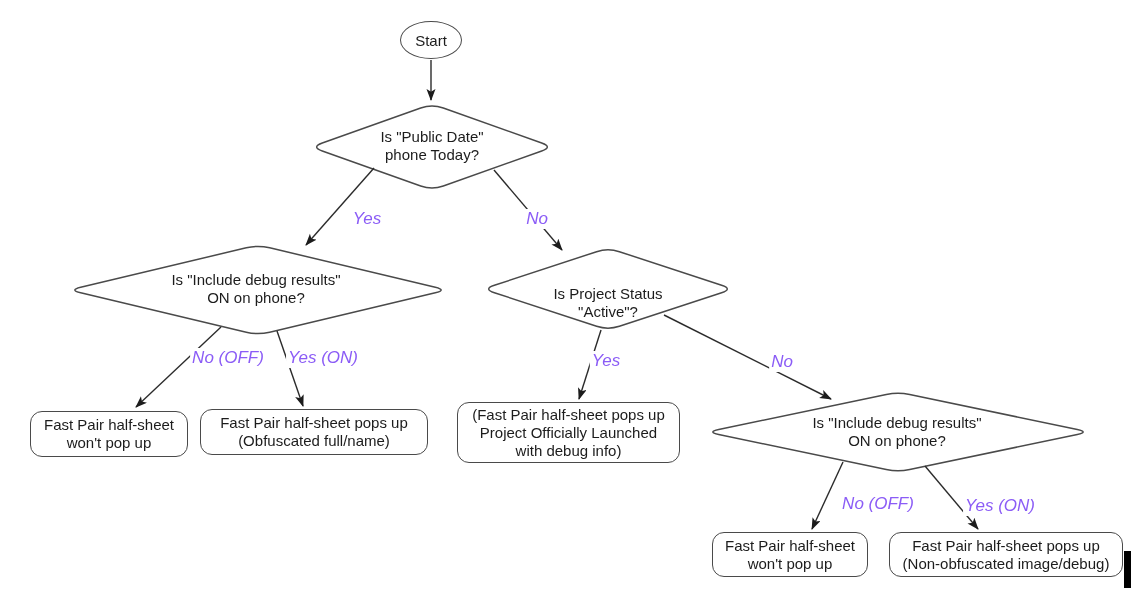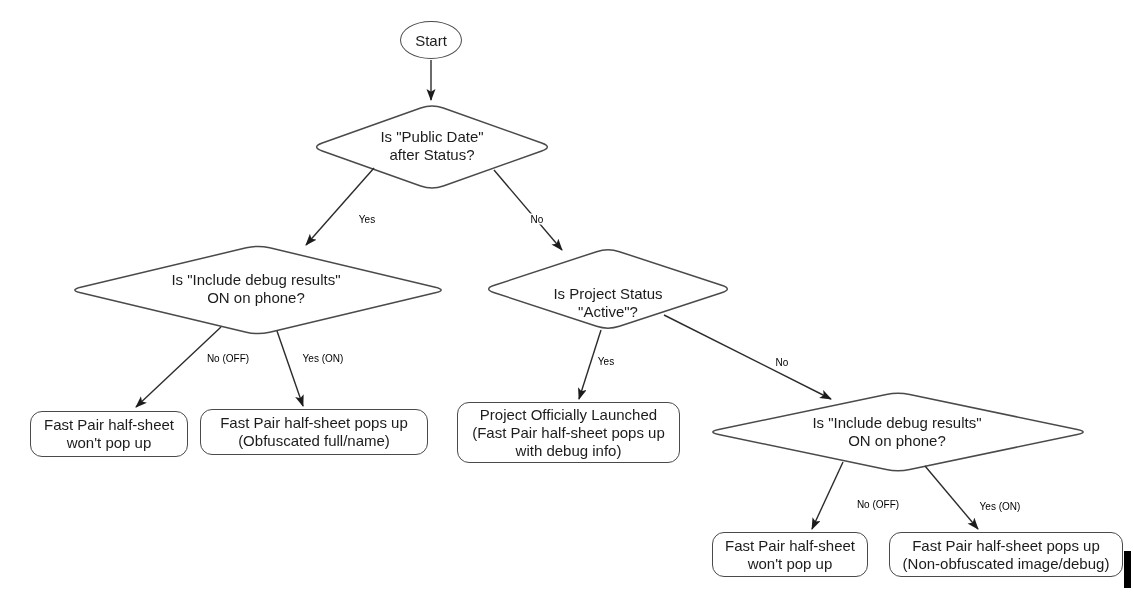--- a/index.html
+++ b/index.html
@@ -59,25 +59,26 @@
     justify-content: center;
     text-align: center;
     font-size: 15px;
     line-height: 18px;
     white-space: nowrap;
     box-sizing: border-box;
   }
   .edge-label {
     position: absolute;
     transform: translate(-50%, -50%);
-    font-size: 10px;
+    font-size: 17px;
     white-space: nowrap;
-    color: #000000;
+    color: #8b5cf6;
     background: #ffffff;
     padding: 0 2px;
+    font-style: italic;
   }
   .text-cursor {
     position: absolute;
     background: #000000;
   }
 </style>
 </head>
 <body>
 
 <div class="stage">
@@ -104,21 +105,21 @@
     <line class="edge" x1="843" y1="462" x2="812" y2="529" marker-end="url(#arrowhead)"></line>
     <line class="edge" x1="925" y1="466" x2="978" y2="529" marker-end="url(#arrowhead)"></line>
   </svg>
 
   <div class="start-node" style="left:400px; top:21px; width:62px; height:38px;">
     <span>Start</span>
   </div>
 
   <div class="node-text" style="left:432px; top:146px;">
     <span>Is "Public Date"</span>
-    <span>after Status?</span>
+    <span>phone Today?</span>
   </div>
   <div class="node-text" style="left:256px; top:289px;">
     <span>Is "Include debug results"</span>
     <span>ON on phone?</span>
   </div>
   <div class="node-text" style="left:608px; top:303px;">
     <span>Is Project Status</span>
     <span>"Active"?</span>
   </div>
   <div class="node-text" style="left:897px; top:432px;">
@@ -128,22 +129,22 @@
 
   <div class="result-box" style="left:30px; top:411px; width:158px; height:46px;">
     <span>Fast Pair half-sheet</span>
     <span>won't pop up</span>
   </div>
   <div class="result-box" style="left:200px; top:409px; width:228px; height:46px;">
     <span>Fast Pair half-sheet pops up</span>
     <span>(Obfuscated full/name)</span>
   </div>
   <div class="result-box" style="left:457px; top:402px; width:223px; height:61px;">
+    <span>(Fast Pair half-sheet pops up</span>
     <span>Project Officially Launched</span>
-    <span>(Fast Pair half-sheet pops up</span>
     <span>with debug info)</span>
   </div>
   <div class="result-box" style="left:712px; top:532px; width:156px; height:45px;">
     <span>Fast Pair half-sheet</span>
     <span>won't pop up</span>
   </div>
   <div class="result-box" style="left:889px; top:532px; width:234px; height:45px;">
     <span>Fast Pair half-sheet pops up</span>
     <span>(Non-obfuscated image/debug)</span>
   </div>

